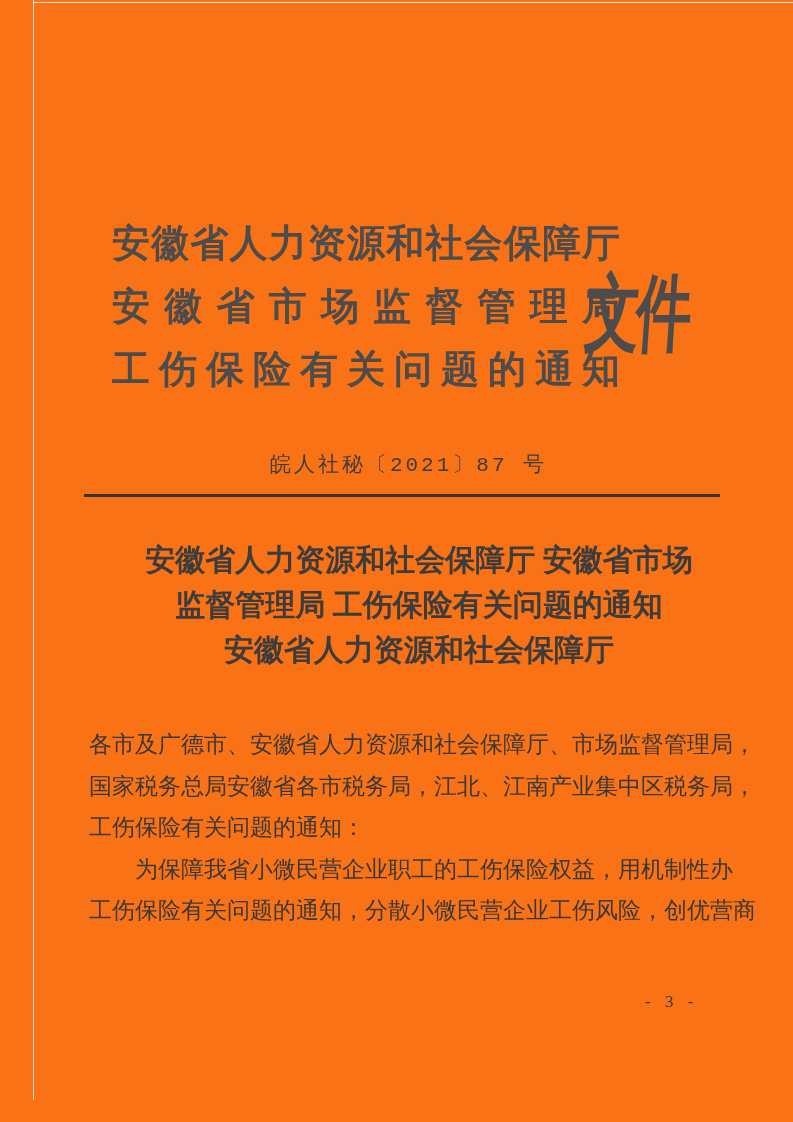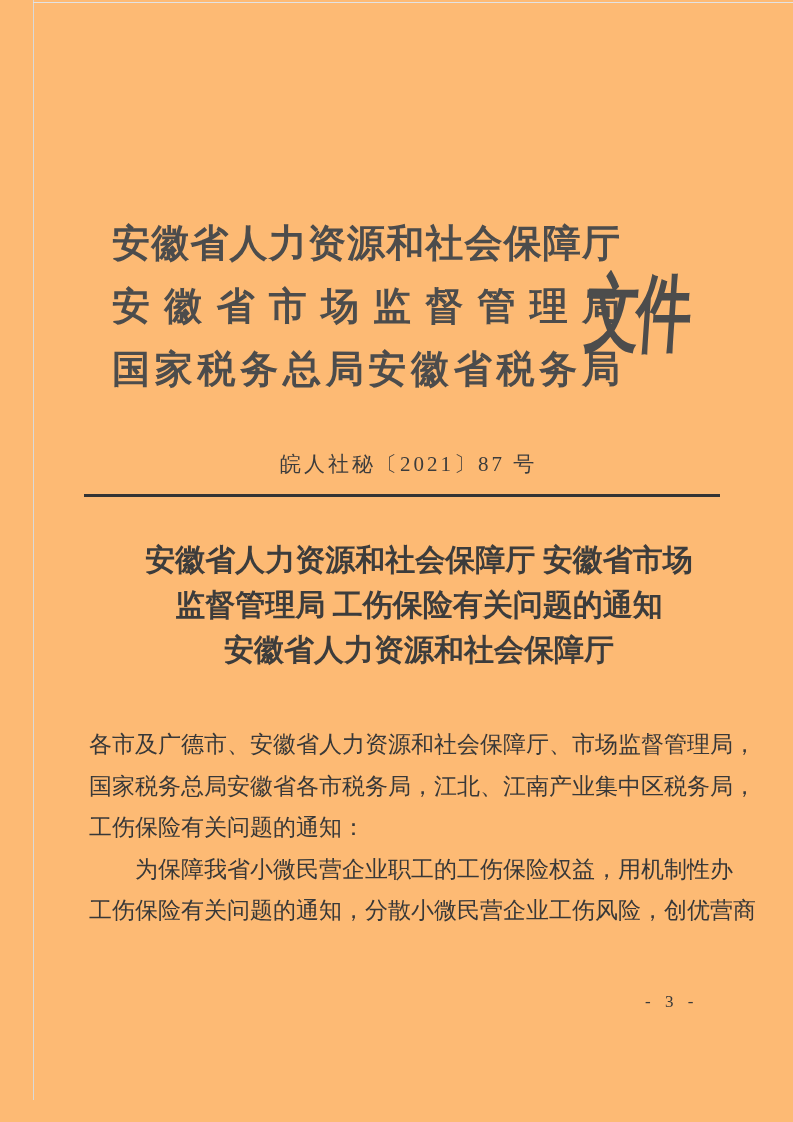--- a/index.html
+++ b/index.html
@@ -2,21 +2,21 @@
 <html><head>
 <meta charset="utf-8">
 <style>
   * { margin: 0; padding: 0; box-sizing: border-box; }
   html, body { background: #e9e9e9; }
   .page {
     position: relative;
     width: 793px;
     height: 1122px;
     margin: 0 auto;
-    background: #fdba74;
+    background: #f97316;
     overflow: hidden;
     font-family: "Liberation Serif", "DejaVu Serif", serif;
     color: #3a3a3a;
   }
   
   .scan-edge-v {
     position: absolute;
     left: 33px; top: 0;
     width: 1px; height: 1100px;
     background: #d9d9d9;
@@ -59,20 +59,21 @@
   
   .doc-number {
     position: absolute;
     top: 450px; left: 0;
     width: 100%;
     text-align: center;
     font-size: 21px;
     letter-spacing: 3px;
     color: #3c3c3c;
     padding-left: 24px;
+    font-family: Liberation Mono, monospace;
   }
   
   .rule {
     position: absolute;
     top: 494px; left: 84px;
     width: 636px; height: 3px;
     background: #343434;
   }
   
   .title {
@@ -112,21 +113,21 @@
 
 <div class="page">
 
   <div class="scan-edge-v"></div>
   <div class="scan-edge-h"></div>
 
   <header class="letterhead">
     <div class="agency-lines">
       <div class="agency-line">安徽省人力资源和社会保障厅</div>
       <div class="agency-line">安徽省市场监督管理局</div>
-      <div class="agency-line">国家税务总局安徽省税务局</div>
+      <div class="agency-line">工伤保险有关问题的通知</div>
     </div>
     <div class="doc-marker">文件</div>
   </header>
 
   <div class="doc-number">皖人社秘〔2021〕87 号</div>
 
   <div class="rule"></div>
 
   <div class="title">
     <div class="title-line">安徽省人力资源和社会保障厅 安徽省市场</div>

